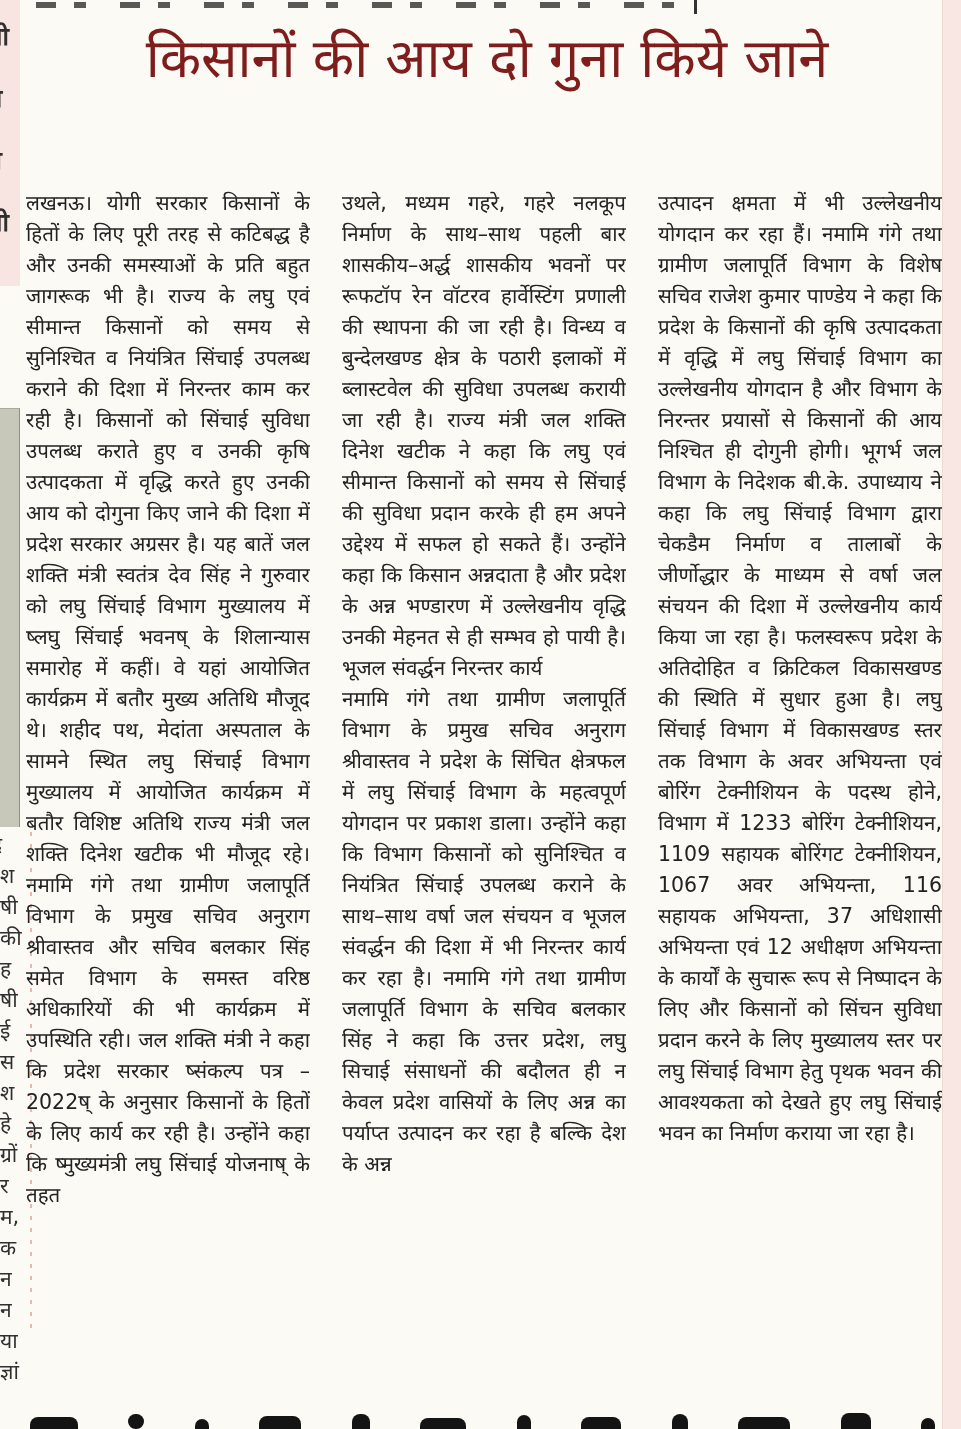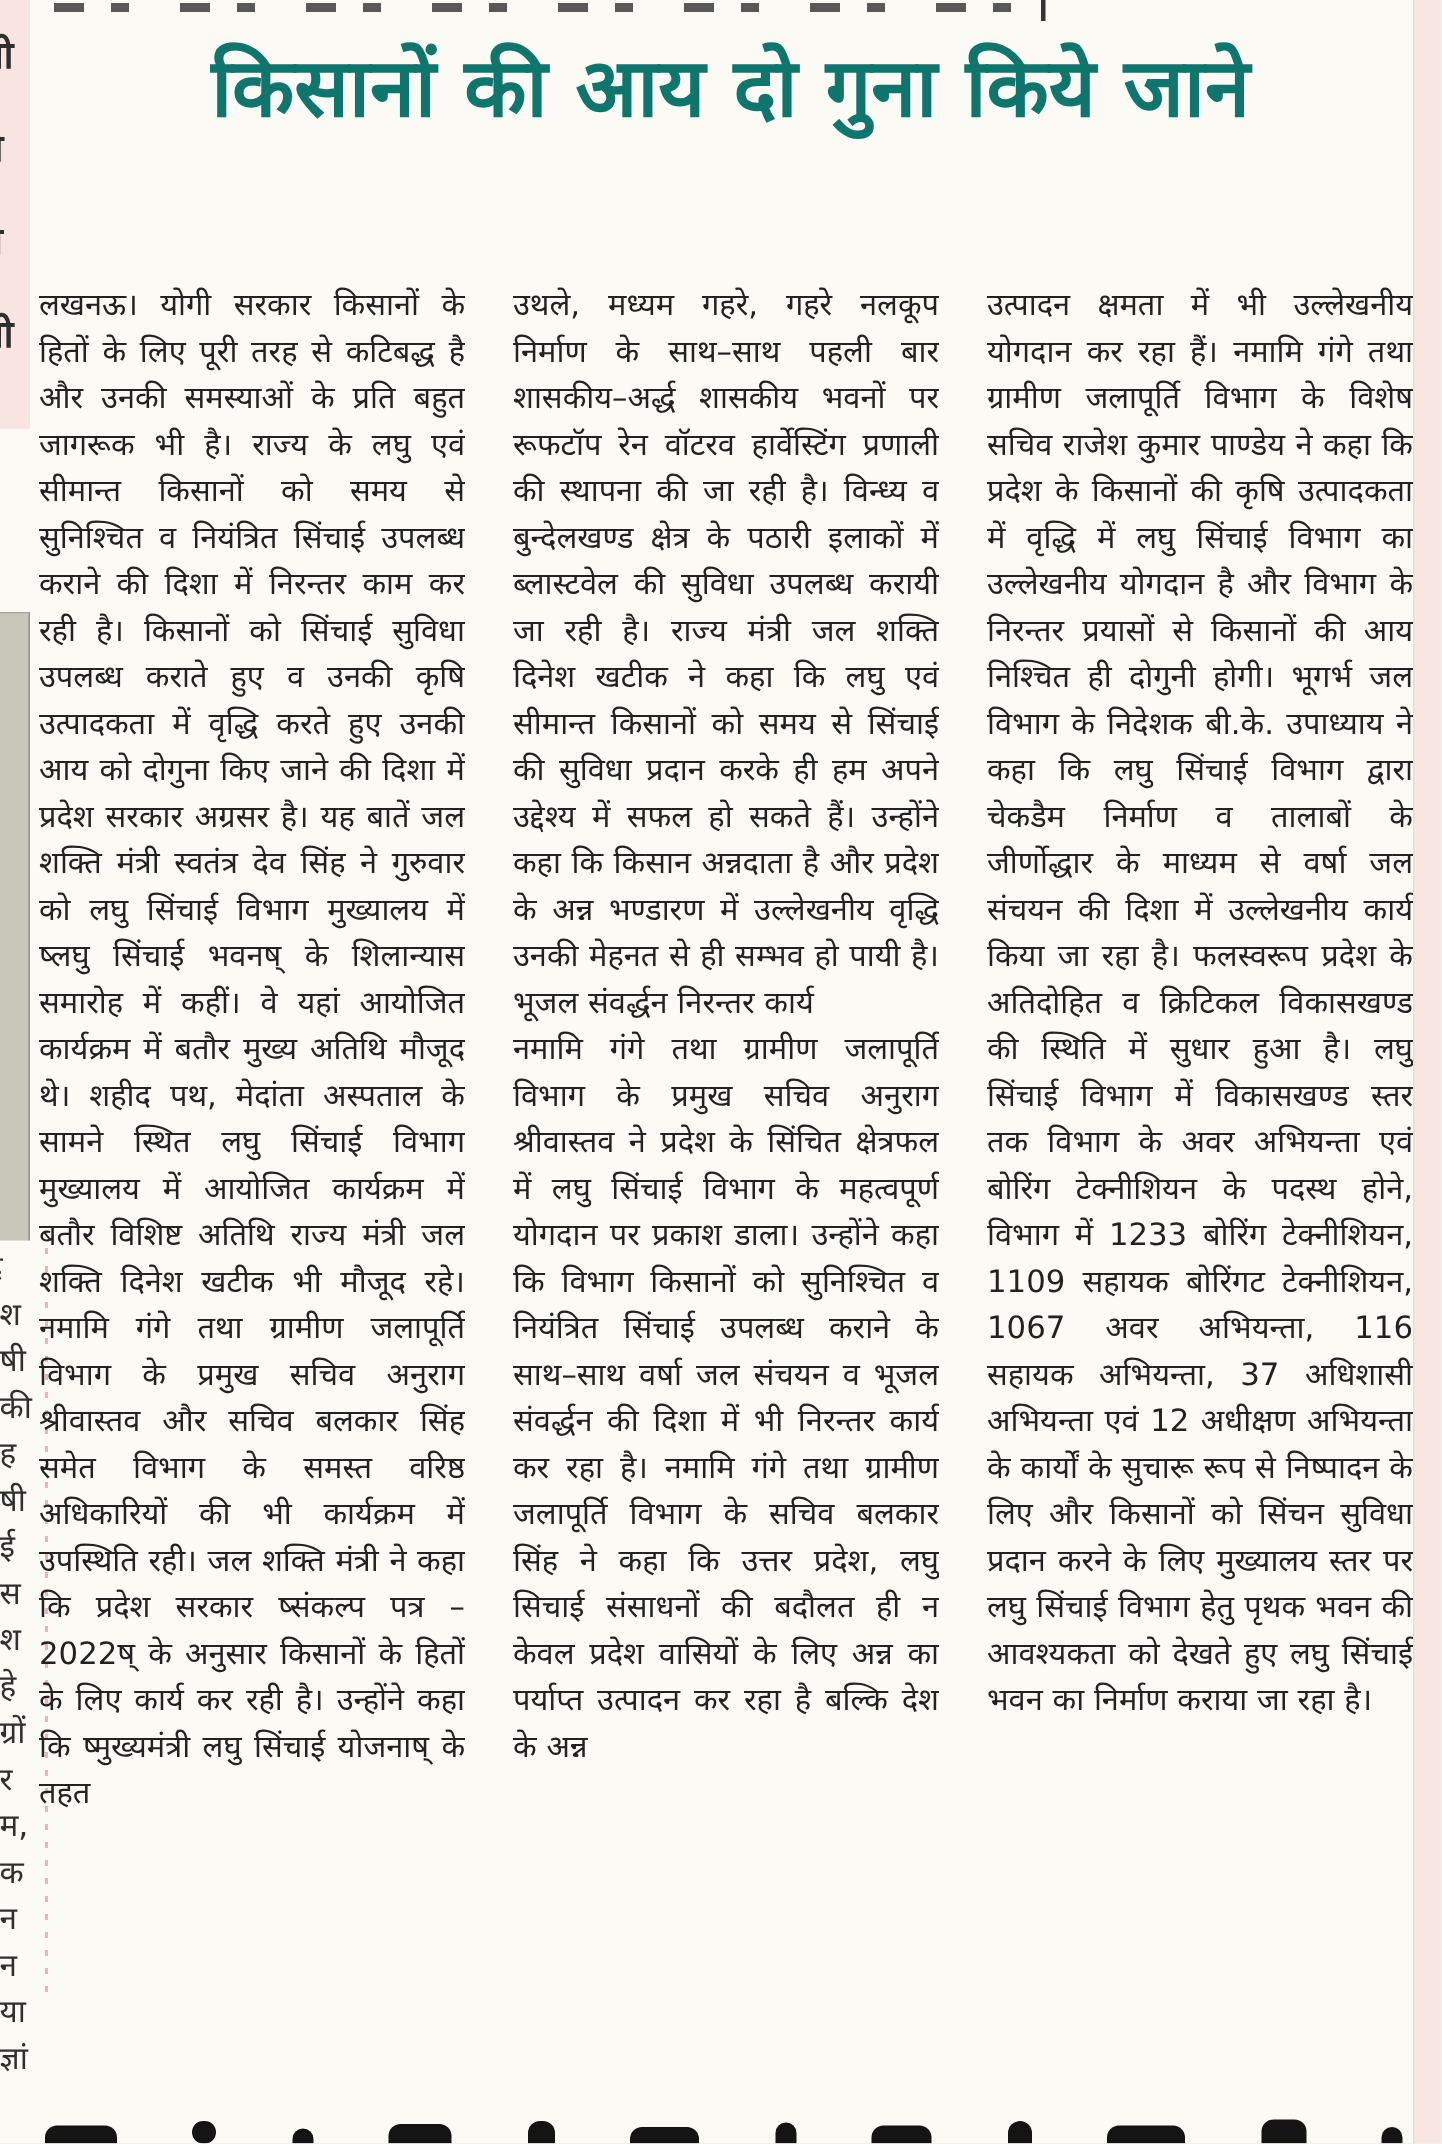--- a/index.html
+++ b/index.html
@@ -41,21 +41,21 @@
     white-space:pre-line;font-size:21px;line-height:31px;
     margin-left:0;text-indent:-9px;color:#2f2f2f;
   }
   .dotted-rule{
     position:absolute;left:30px;top:832px;width:2px;height:500px;
     background:repeating-linear-gradient(180deg,#e9b7ae 0 4px,transparent 4px 12px);
   }
   
   .headline{
     position:absolute;left:64px;top:24px;width:846px;
-    text-align:center;font-weight:700;color:#0f766e;
+    text-align:center;font-weight:400;color:#7f1d1d;
     font-size:54px;line-height:69px;letter-spacing:0px;
   }
   
   .body-wrap{
     position:absolute;left:26px;top:188px;width:916px;height:1220px;
     display:flex;gap:32px;
   }
   .col{
     flex:1 1 0;
     font-size:20.5px;line-height:31px;

